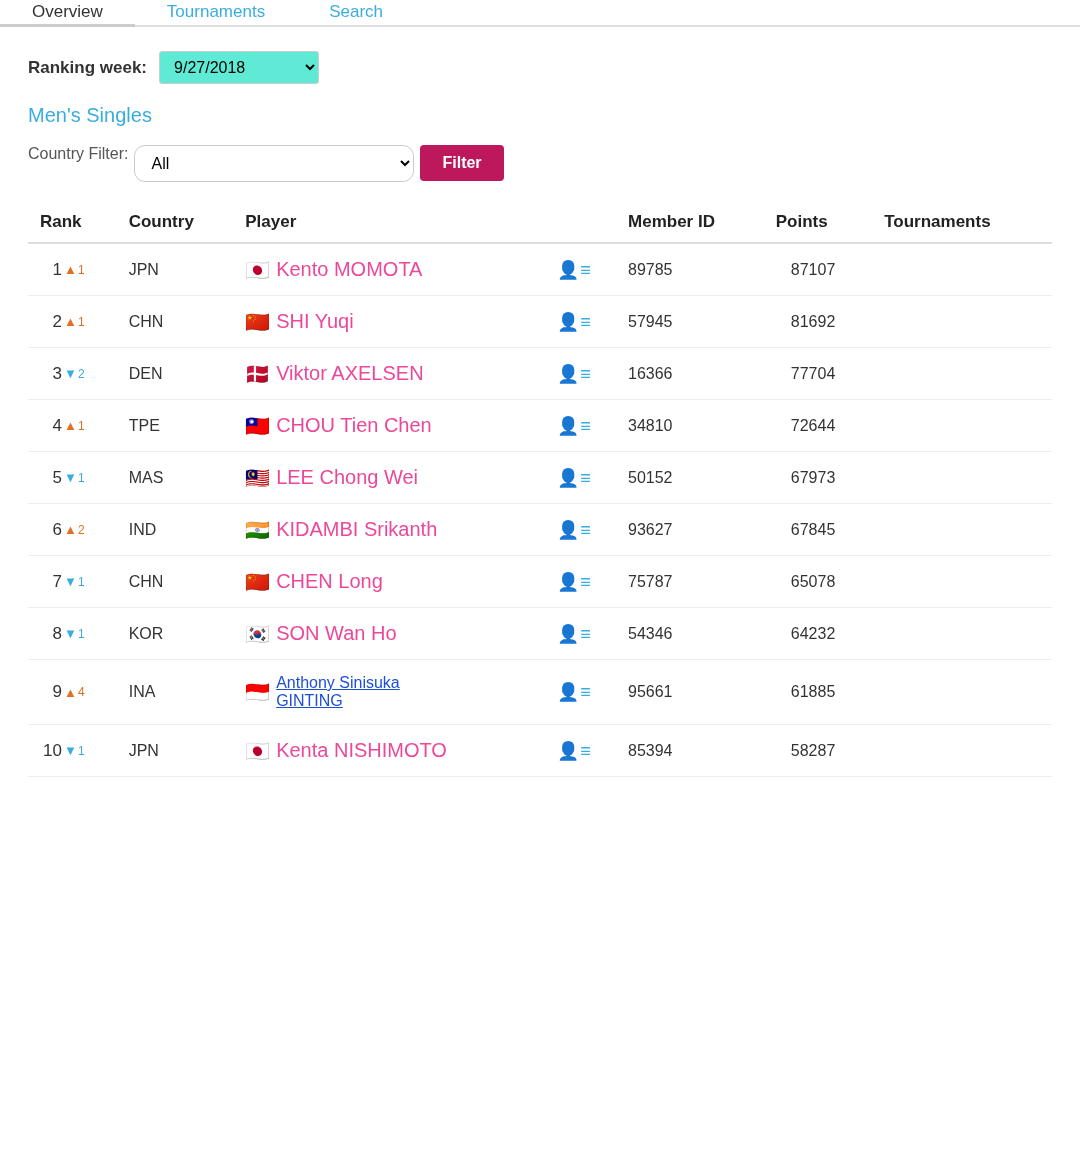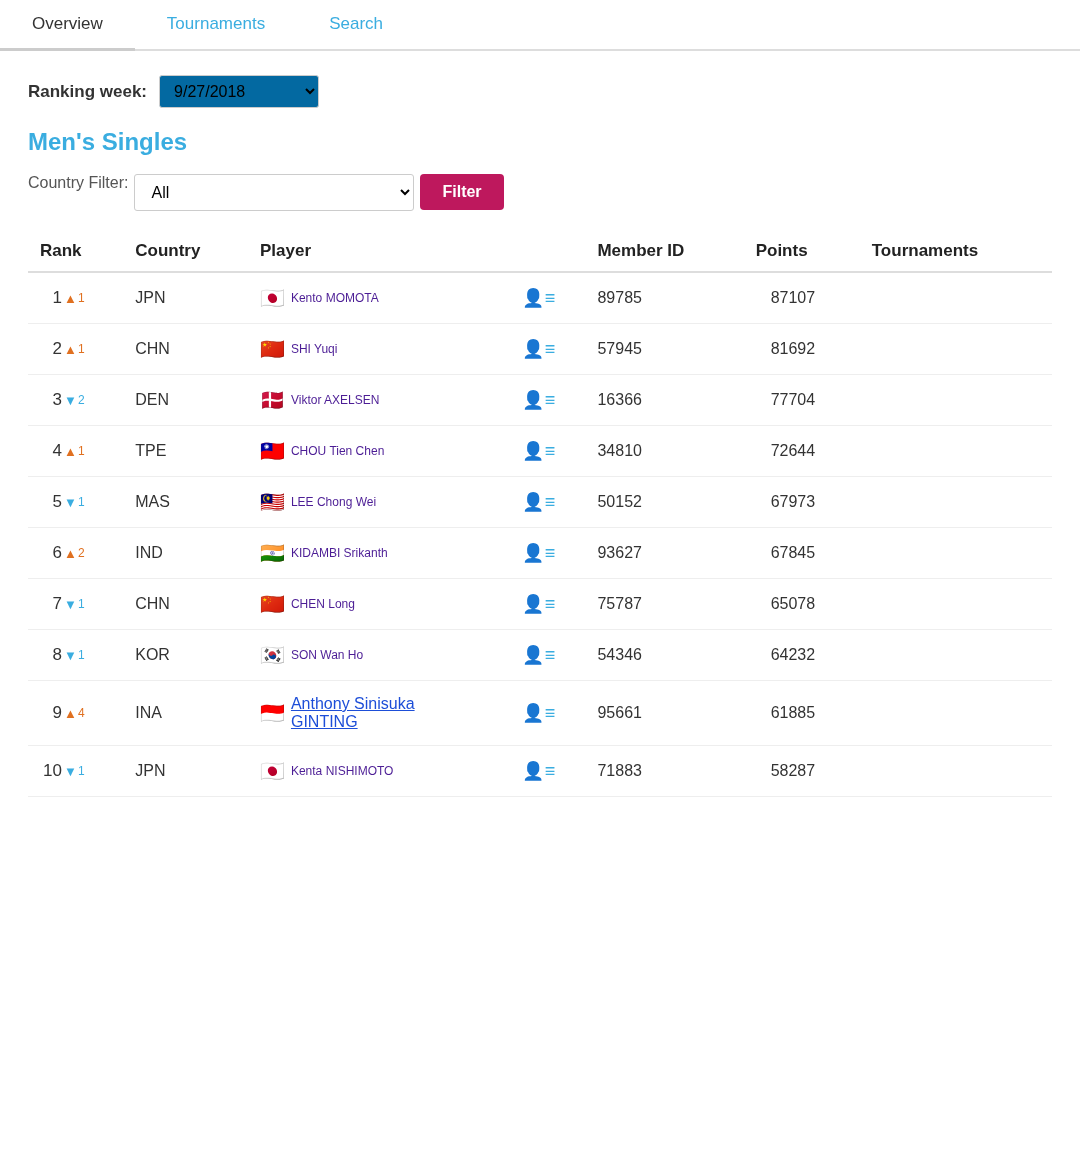--- a/index.html
+++ b/index.html
@@ -10,21 +10,21 @@
       color: #333;
     }
 
     
     .tabs {
       display: flex;
       border-bottom: 2px solid #ddd;
       background: #fff;
     }
     .tab {
-      padding: 14px 32px;
+      padding: 2px 32px;
       font-size: 17px;
       cursor: pointer;
       color: #555;
       border-bottom: 3px solid transparent;
       margin-bottom: -2px;
     }
     .tab.active {
       color: #333;
       border-bottom: 3px solid #ccc;
     }
@@ -46,49 +46,49 @@
     }
     .ranking-week label {
       font-size: 17px;
       font-weight: bold;
     }
     .ranking-week select {
       font-size: 16px;
       padding: 6px 10px;
       border: 1px solid #ccc;
       border-radius: 3px;
-      background: #0369a1;
+      background: #5eead4;
       cursor: pointer;
       min-width: 160px;
     }
 
     
     .section-title {
       color: #3aade0;
-      font-size: 24px;
-      font-weight: bold;
+      font-size: 20px;
+      font-weight: normal;
       margin-bottom: 18px;
     }
 
     
     .country-filter {
       display: flex;
       align-items: flex-start;
       gap: 6px;
       margin-bottom: 20px;
     }
     .country-filter label {
       font-size: 16px;
       color: #555;
     }
     .country-filter select {
       font-size: 16px;
       padding: 8px 12px;
       border: 1px solid #ccc;
-      border-radius: 3px;
+      border-radius: 11px;
       background: #fff;
       min-width: 280px;
       cursor: pointer;
     }
     .filter-btn {
       background: #be185d;
       color: #fff;
       border: none;
       padding: 9px 22px;
       font-size: 16px;
@@ -162,23 +162,23 @@
     .player-cell {
       display: flex;
       align-items: center;
       gap: 6px;
     }
     .flag {
       font-size: 20px;
       line-height: 1;
     }
     .player-name {
-      color: #4c1d95;
+      color: #ec4899;
       text-decoration: none;
-      font-size: 12px;
+      font-size: 20px;
     }
     .player-name-multi {
       color: #1d4ed8;
       font-size: 16px;
     }
     .member-icon {
       color: #3aade0;
       font-size: 18px;
     }
     .member-id {
@@ -441,20 +441,20 @@
             </div>
           </td>
           <td><span class="country-code">JPN</span></td>
           <td>
             <div class="player-cell">
               <span class="flag">🇯🇵</span>
               <a class="player-name" href="#">Kenta NISHIMOTO</a>
             </div>
           </td>
           <td style="white-space: nowrap;"><span class="member-icon" title="Member profile">👤≡</span></td>
-          <td><span class="member-id">71883</span></td>
+          <td><span class="member-id">85394</span></td>
           <td><span class="points">58287</span></td>
           <td><span></span></td>
         </tr>
       </tbody>
   </table>
 
 </div>
 
 </body></html>

